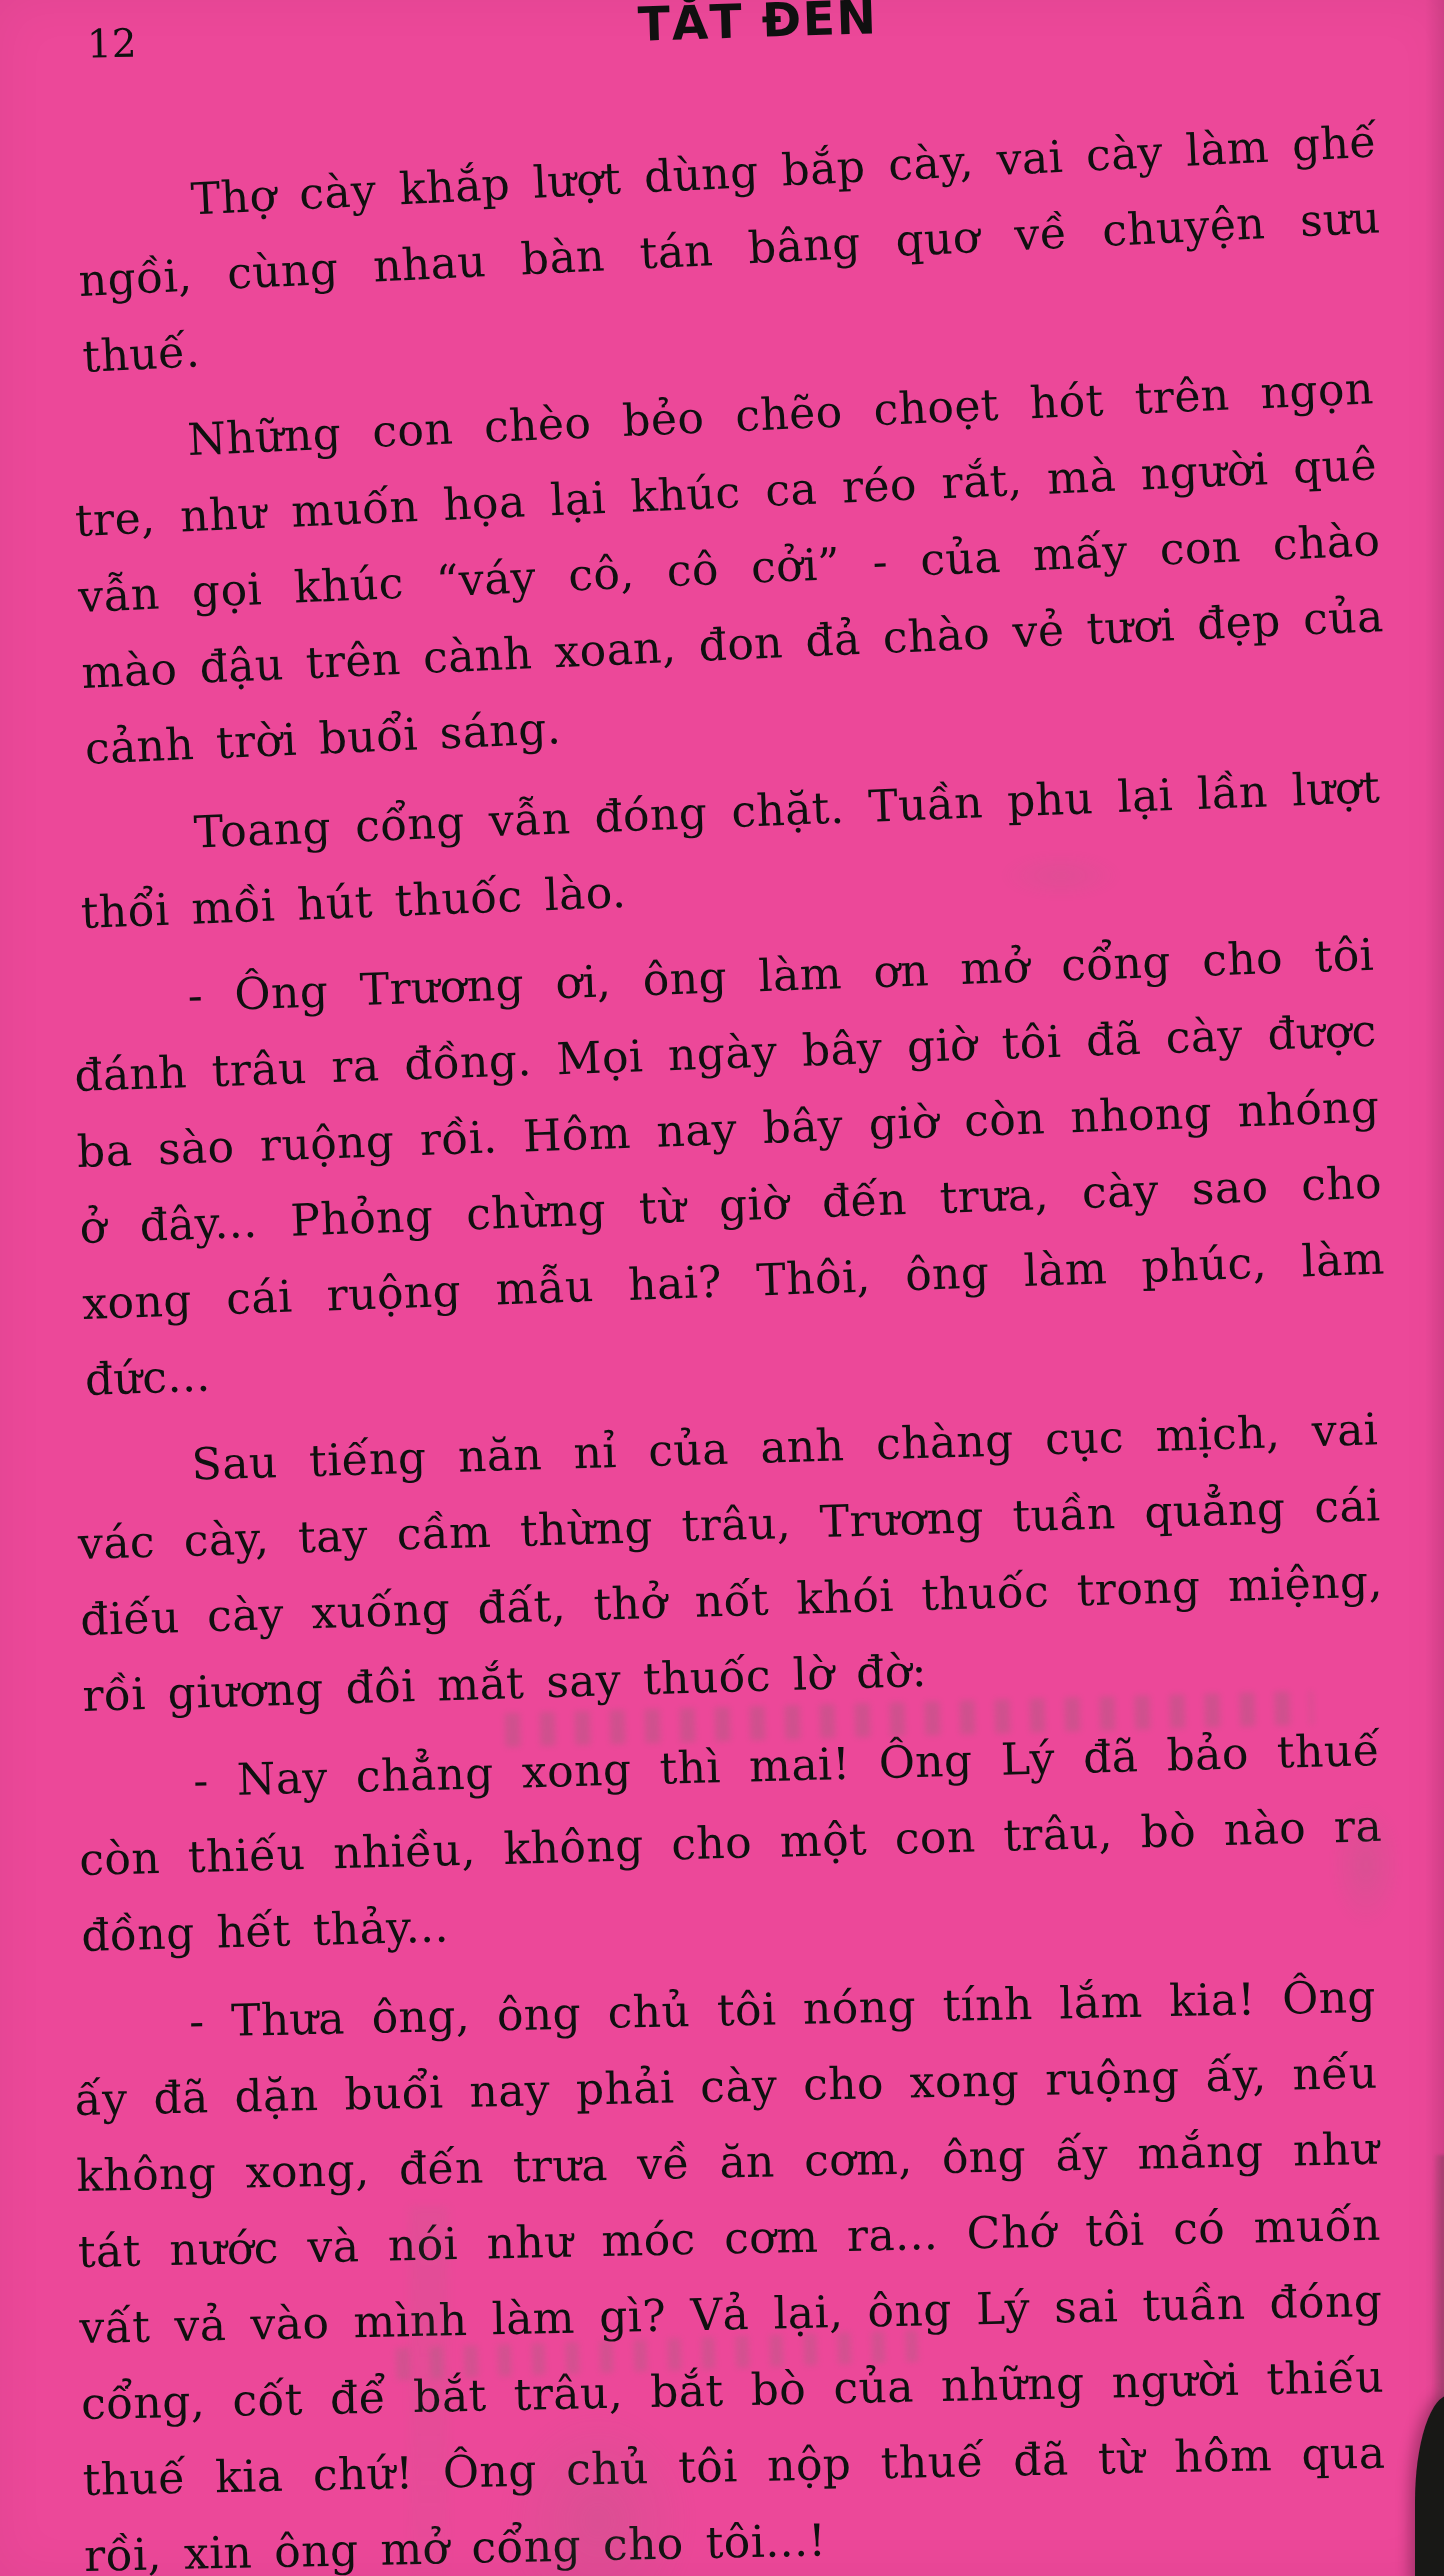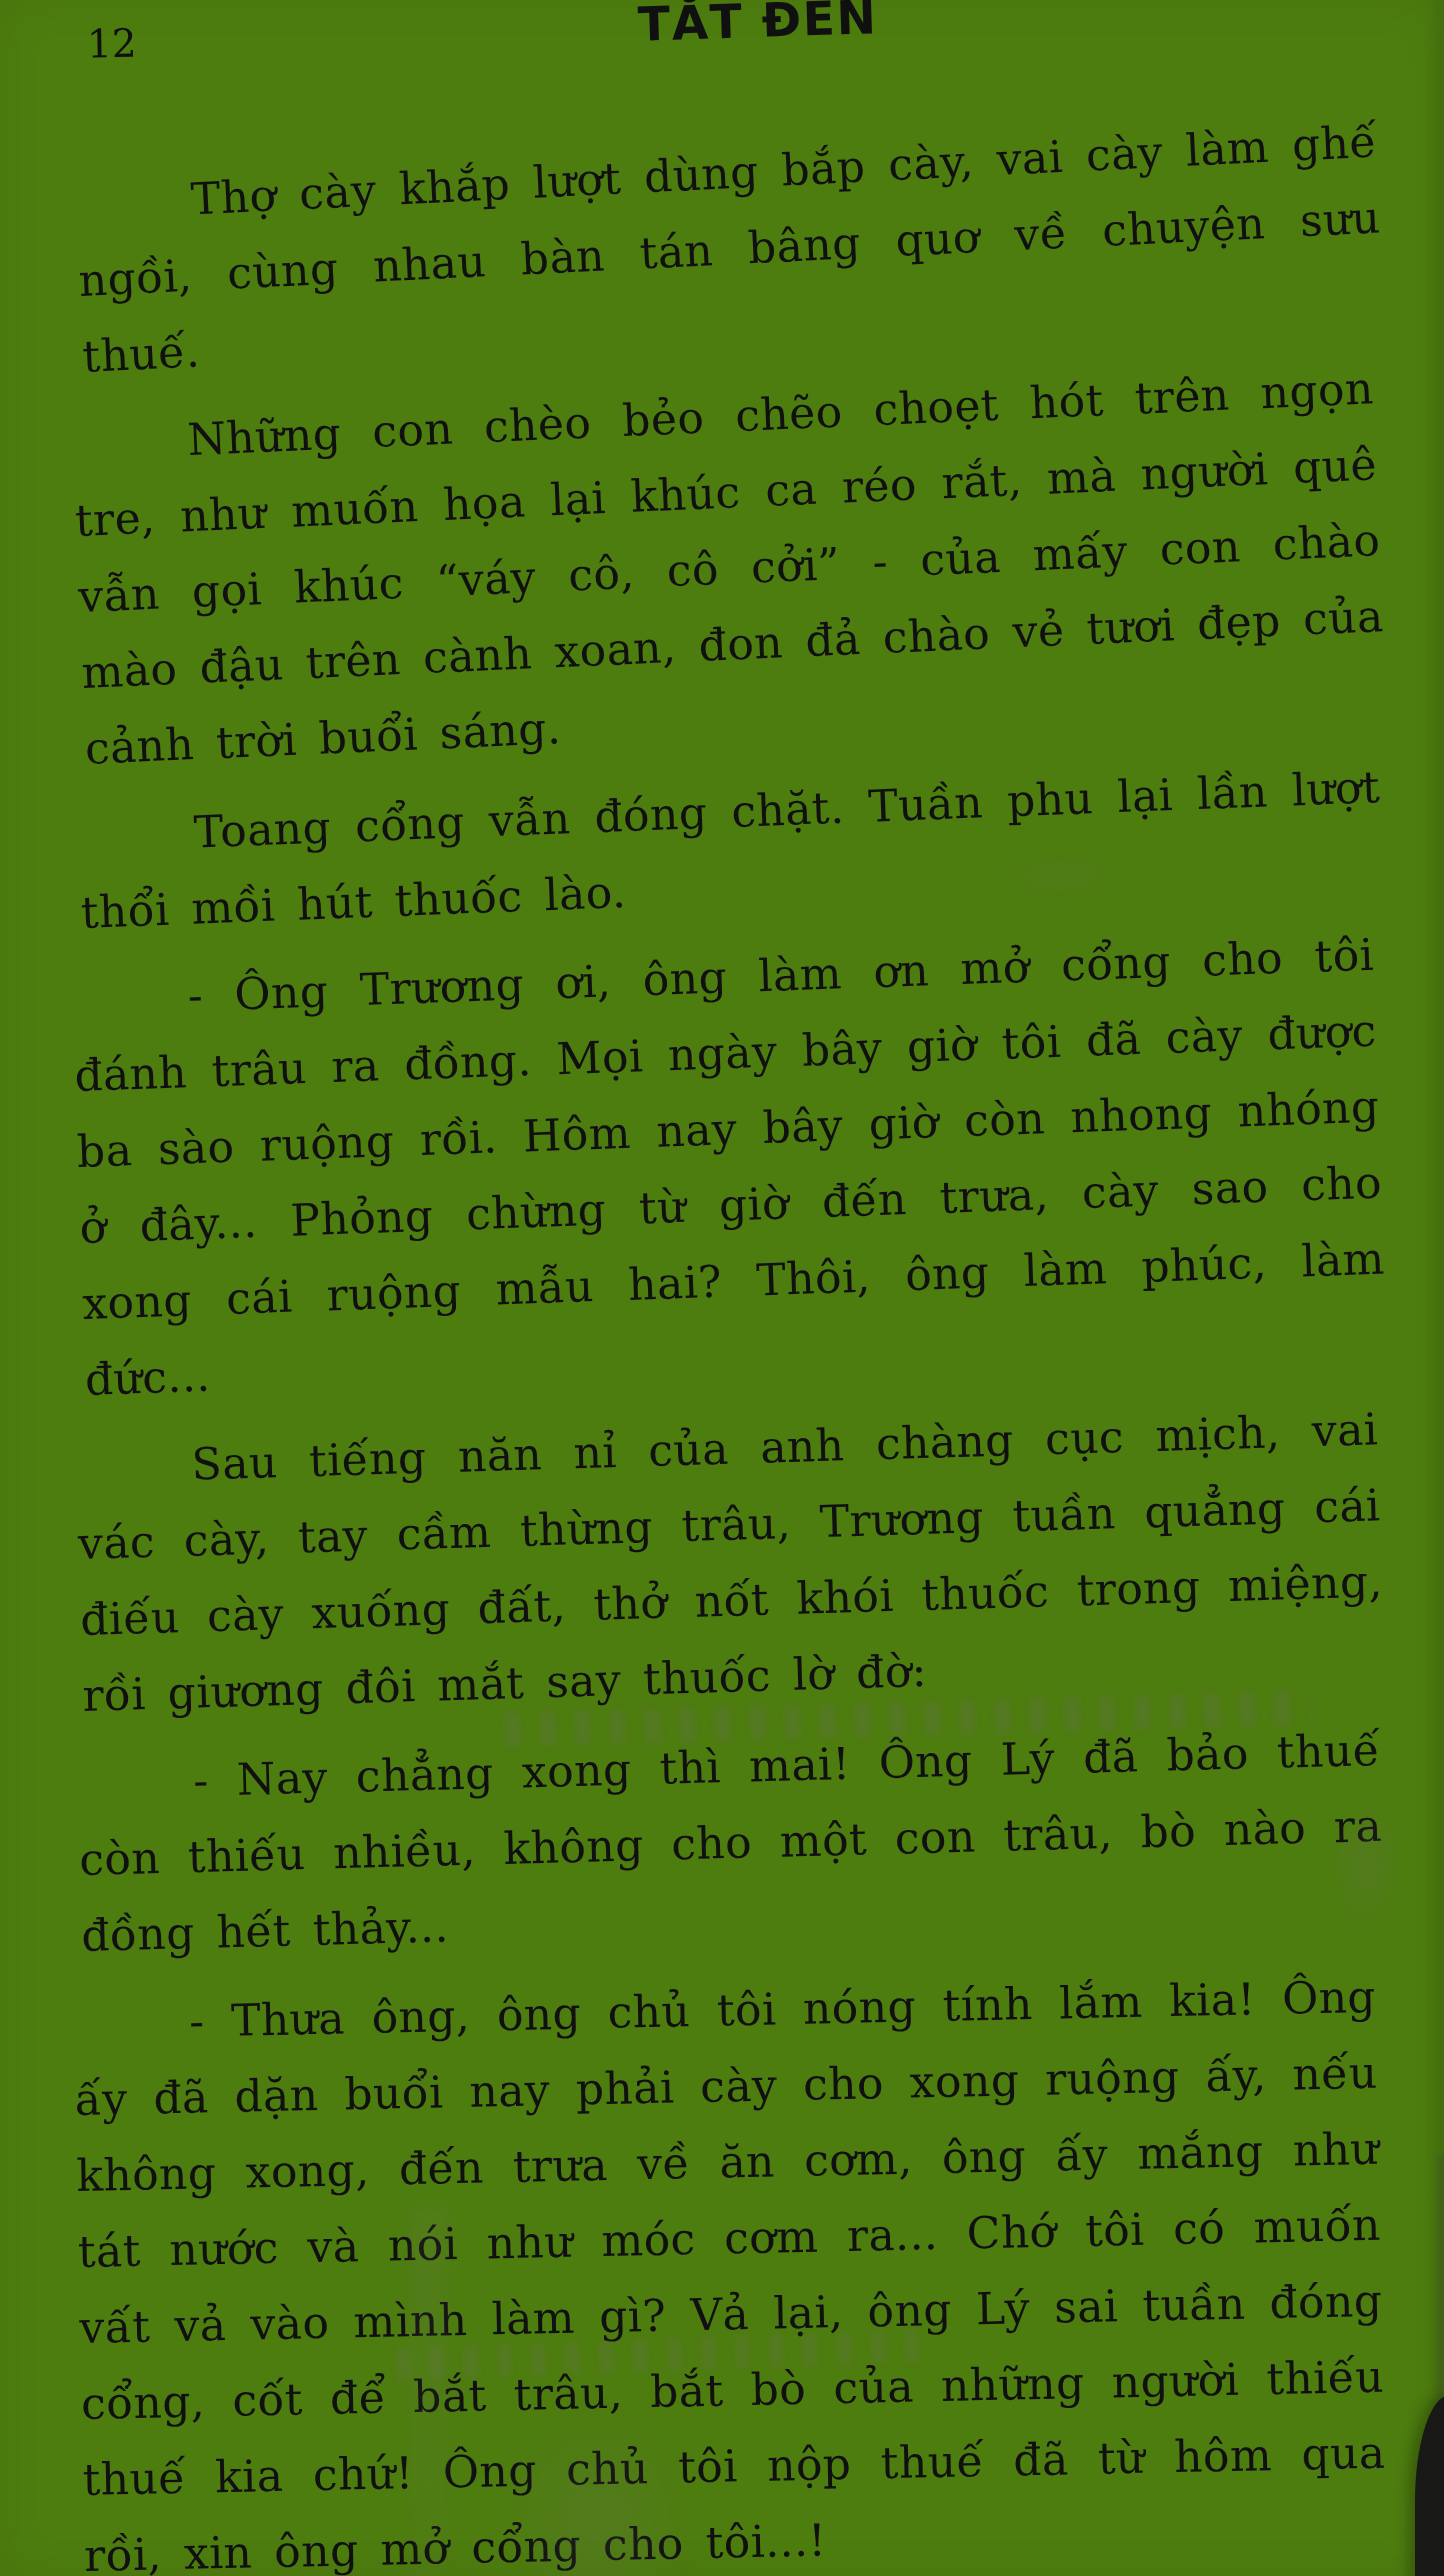--- a/index.html
+++ b/index.html
@@ -1,19 +1,19 @@
 <!DOCTYPE html>
 <html style="font-size:13.5px"><head>
 <meta charset="utf-8">
 <style>
   html,body{margin:0;padding:0;background:#e9e9e6;}
   .page{
     position:relative;
     width:1445px;height:2576px;
-    background:#4d7c0f;
+    background:#ec4899;
     overflow:hidden;
     font-family:"DejaVu Serif","Liberation Serif",serif;
     color:#101010;
     box-shadow:inset 0 0 51px rgba(0,0,0,0.05);
   }
   .page-number{
     position:absolute;left:87px;top:23.6px;
     font-size:39px;line-height:1;
     transform:rotate(-1deg);
   }

